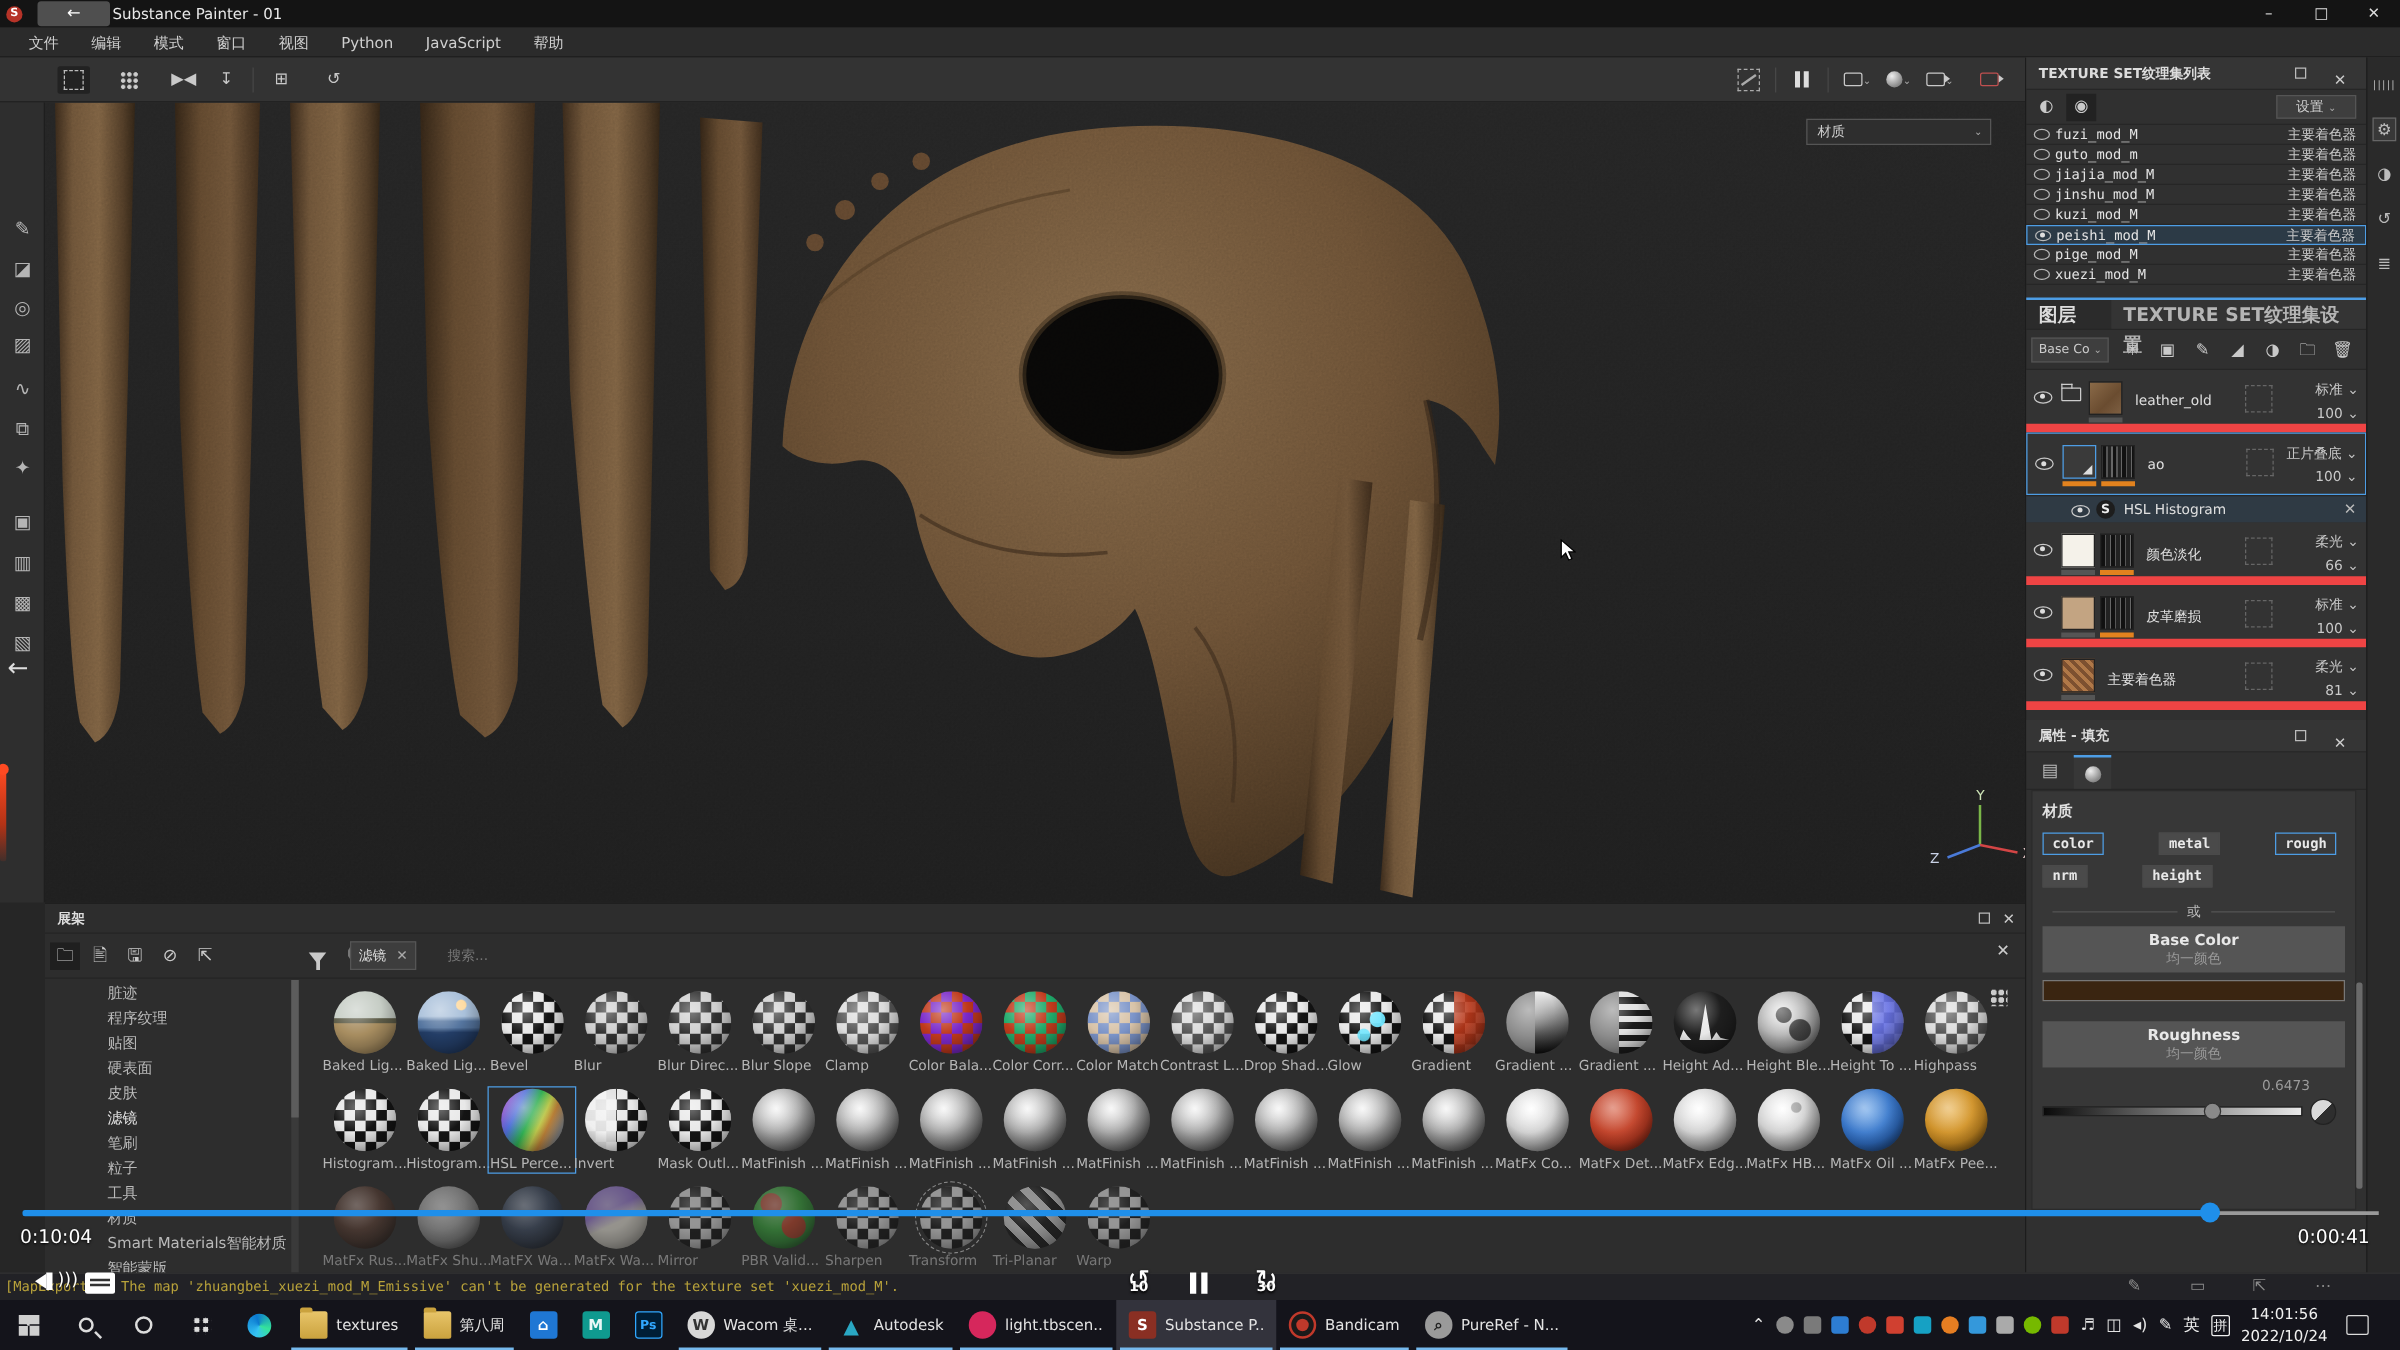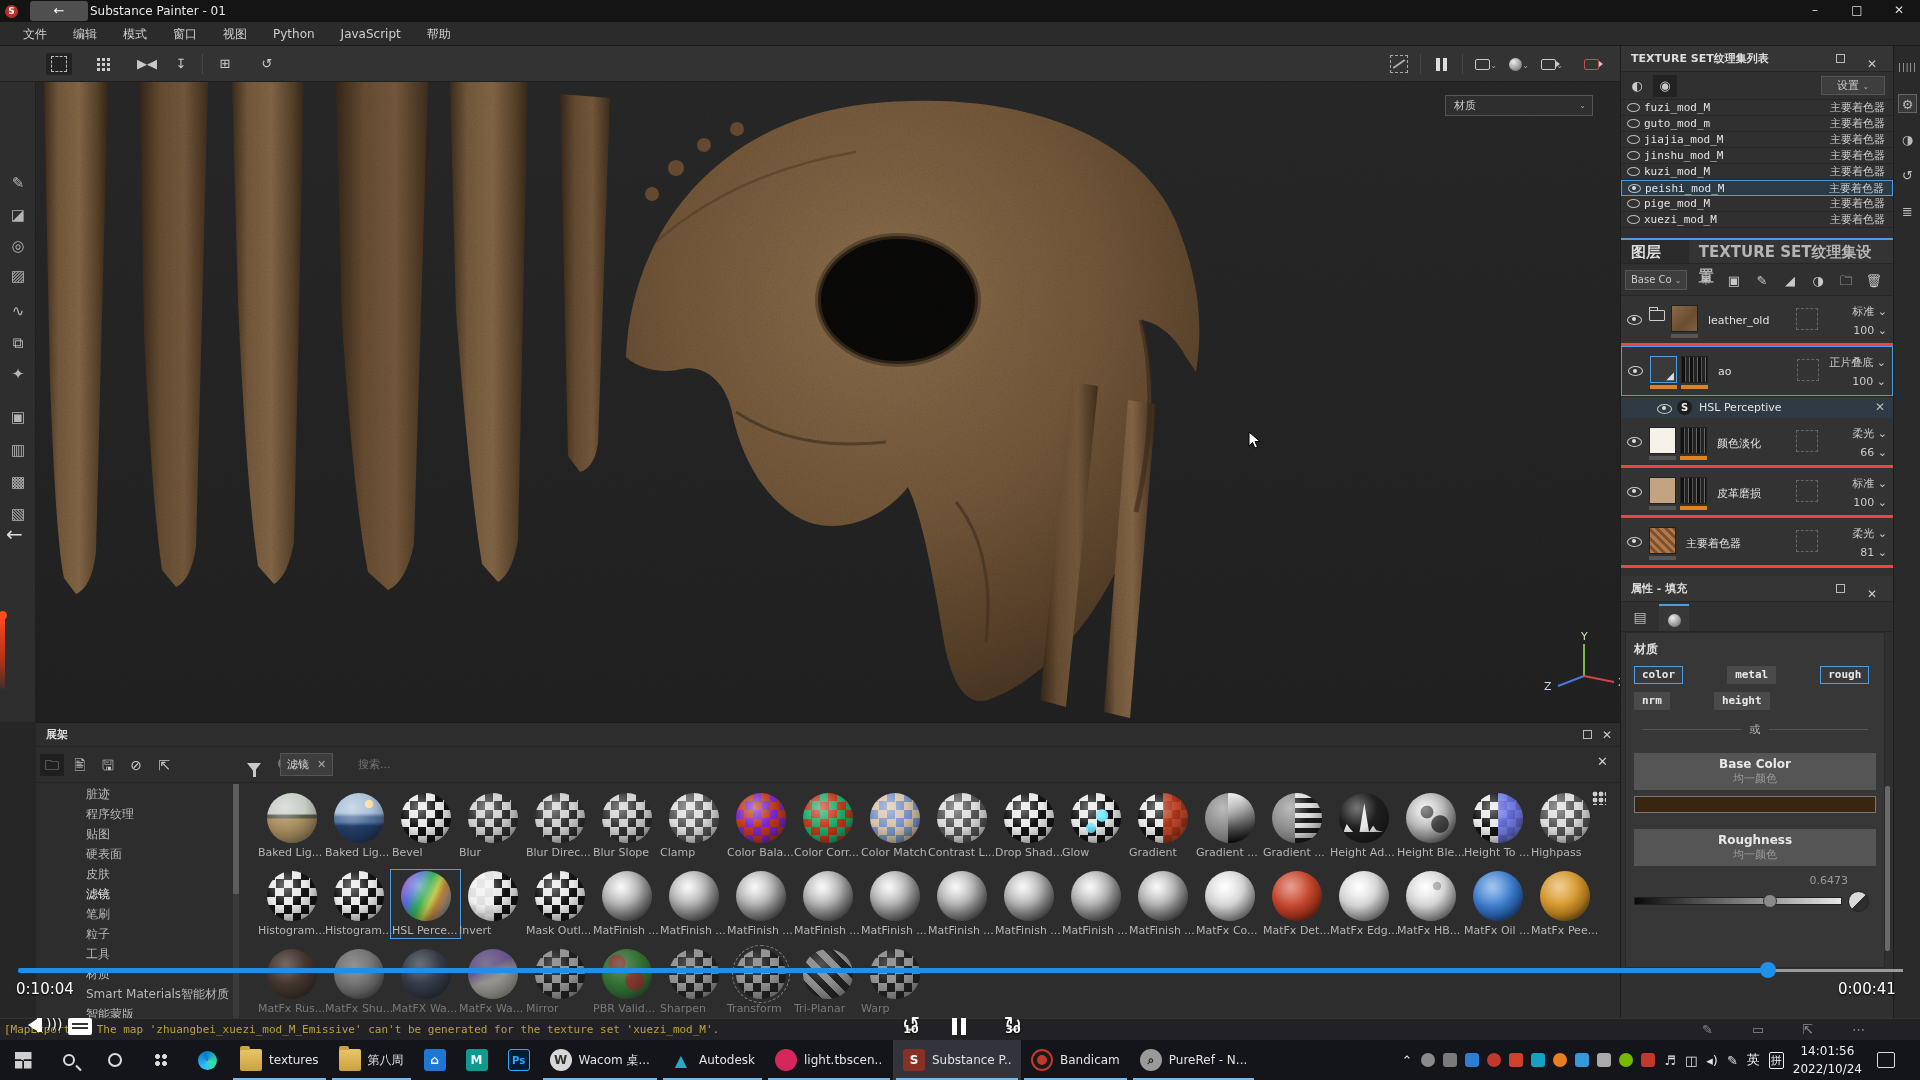--- a/index.html
+++ b/index.html
@@ -59,21 +59,21 @@
   .tslico{position:absolute;top:3px;width:24px;height:22px;text-align:center;line-height:22px;color:#c9c9c9;font-size:13px;}
   #setbtn{position:absolute;right:8px;top:4px;width:64px;height:19px;background:#3e3e3e;border:1px solid #555;font-size:11px;color:#ccc;text-align:center;line-height:17px;}
   
   #layertabs{position:relative;height:26px;background:#2b2b2b;border-top:2px solid #4d9de5;border-bottom:1px solid #262626;display:flex;}
   .ltab{padding:0 10px;line-height:24px;font-size:15px;font-weight:bold;color:#ddd;}
   .ltab .x{color:#aaa;margin-left:6px;font-weight:normal;}
   .ltab.off{color:#b5b5b5;background:#343434;font-weight:bold;}
   #layerbar{position:relative;height:32px;border-bottom:1px solid #262626;}
   #blenddrop{position:absolute;left:4px;top:6px;width:62px;height:20px;background:#3e3e3e;border:1px solid #555;font-size:10px;color:#ccc;line-height:18px;padding-left:5px;}
   .lbico{position:absolute;top:7px;width:22px;height:20px;color:#c9c9c9;text-align:center;line-height:20px;font-size:13px;}
-  .lrow{position:relative;border-bottom:3px solid #ef4444;background:#333;}
+  .lrow{position:relative;border-bottom:7px solid #ef4444;background:#333;}
   .lrow.sel{border:1px solid #4d9de5;}
   .leye{position:absolute;left:6px;top:50%;margin-top:-6px;}
   .eye{display:inline-block;width:15px;height:10px;border:1.5px solid #c9c9c9;border-radius:50%;position:relative;}
   .eye::after{content:"";position:absolute;left:3.5px;top:1.5px;width:4px;height:4px;border-radius:50%;background:#ddd;}
   .lfold{position:absolute;left:28px;top:14px;width:16px;height:11px;border:1.5px solid #ccc;border-radius:1px;}
   .lfold::before{content:"";position:absolute;left:-1px;top:-4px;width:7px;height:3px;border:1.5px solid #ccc;border-bottom:none;}
   .lthumb{position:absolute;width:27px;height:27px;top:9px;}
   .lt{width:27px;height:27px;border:1px solid #222;}
   .lt.k-leather{background:linear-gradient(135deg,#8a6a48,#6a4c30 60%,#7d5f42);}
   .lt.k-leather2{background:repeating-linear-gradient(45deg,#b07848 0 3px,#7d5030 3px 6px),#96663e;}
@@ -463,21 +463,21 @@
               <div class="lbar orange" style="left: 0px; top: 29px;"></div>
             </div>
             <span class="lname" style="left: 96px; top: 18px;">ao</span>
             <div class="maskslot"></div>
             <div class="lblend" style="top: 8px;">正片叠底 ⌄</div>
             <div class="lopac" style="top: 28px;">100 ⌄</div>
           </div>
           <div class="lfx">
             <span class="leye" style="left: 36px; margin-top: -5px; top: 50%;"><span class="eye"></span></span>
             <span class="sbadge">S</span>
-            <span class="lname" style="left: 78px; top: 4px;">HSL Perceptive</span>
+            <span class="lname" style="left: 78px; top: 4px;">HSL Histogram</span>
             <span style="position: absolute; right: 8px; top: 3px; color: rgb(187, 187, 187);">✕</span>
           </div>
           <div class="lrow" style="height: 50px;">
             <span class="leye"><span class="eye"></span></span>
             <div class="lthumb" style="left: 28px;">
               <div class="lt k-white"></div>
               <div class="lbar" style="left: 0px; top: 29px;"></div>
             </div>
             <div class="lthumb" style="left: 59px;">
               <div class="lt k-grunge"></div>
@@ -534,21 +534,21 @@
             <div class="chip">metal</div>
             <div class="chip actv">rough</div>
           </div>
         <div id="chips2" class="chiprow">
             <div class="chip">nrm</div>
             <div class="chip">height</div>
           </div>
         <div class="ordiv">
             <span>或</span>
           </div>
-        <div class="bigbtn" style="margin-top:16px">
+        <div class="bigbtn" style="margin-top:4px">
           <div class="t1">Base Color</div>
           <div class="t2">均一颜色</div>
         </div>
         <div class="swatch" id="bcswatch" style="background: rgb(58, 37, 17);"></div>
         <div class="bigbtn" style="margin-top:16px">
           <div class="t1">Roughness</div>
           <div class="t2">均一颜色</div>
         </div>
         <div class="rval">0.6473</div>
         <div class="rslider">

